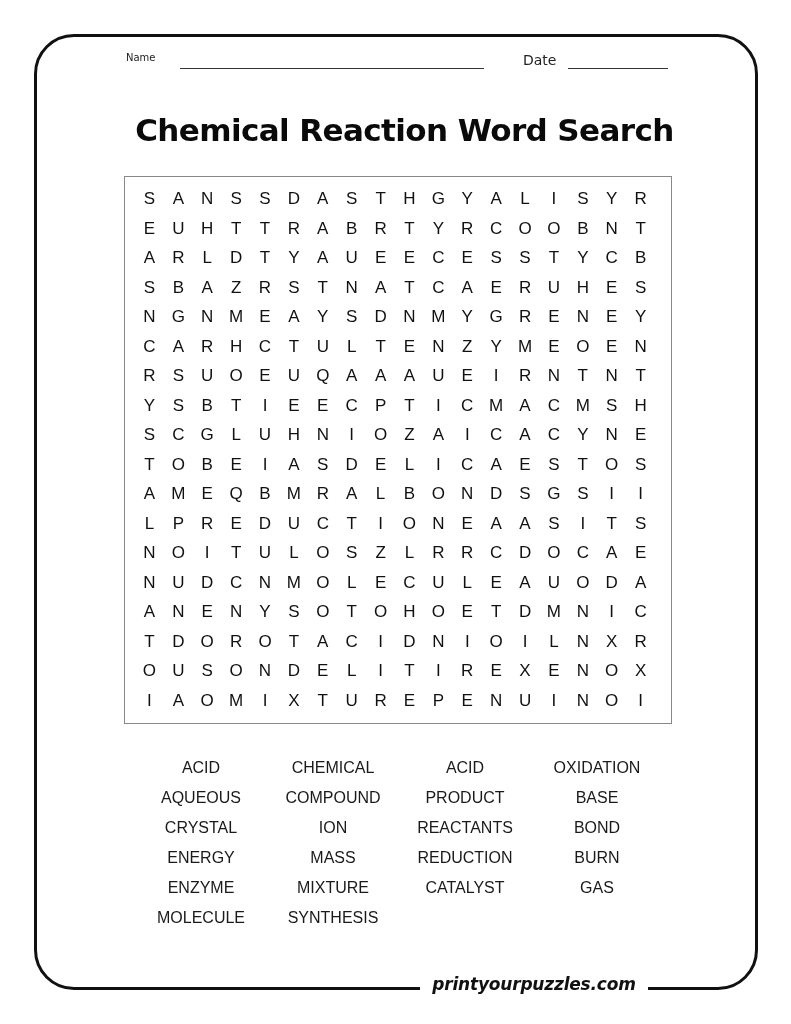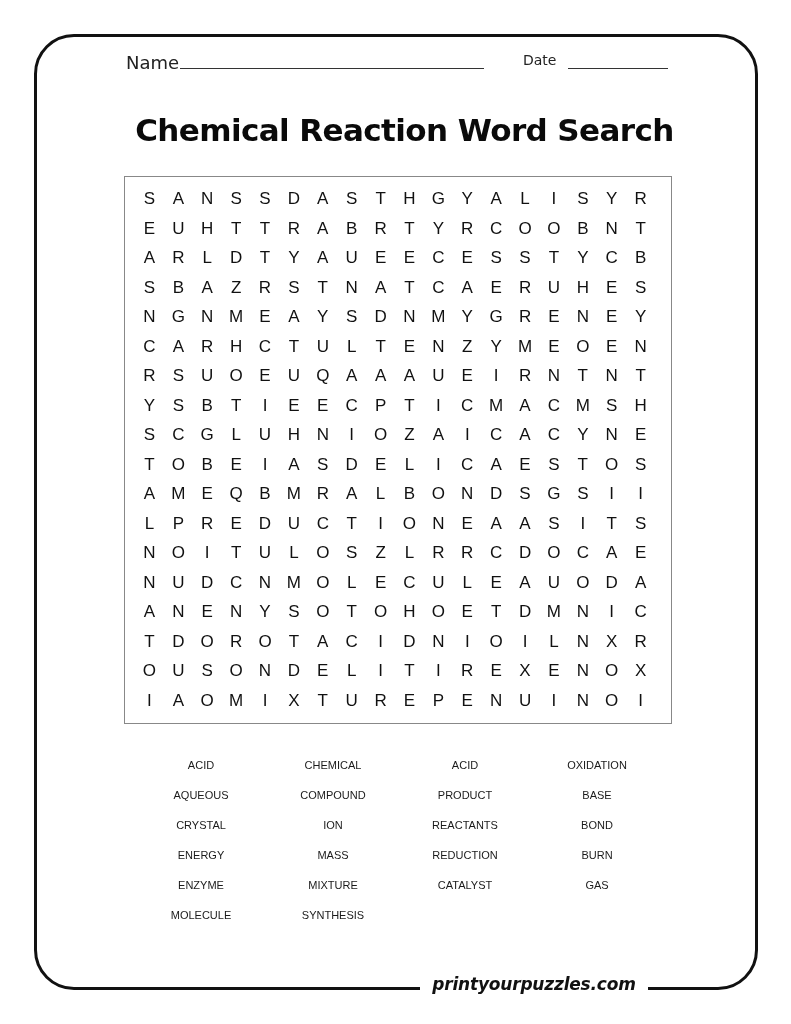--- a/index.html
+++ b/index.html
@@ -44,21 +44,21 @@
       font-size: 17px;
       color: #111;
       letter-spacing: -0.2px;
       font-style: italic;
     }
     .name-row {
       position: absolute;
       top: 52px;
       left: 126px;
       font-family: "DejaVu Sans", sans-serif;
-      font-size: 18px;
+      font-size: 10px;
       color: #222;
     }
     .name-line {
       position: absolute;
       left: 180px;
       top: 68px;
       width: 304px;
       border-bottom: 1.5px solid #333;
     }
     .date-row {
@@ -119,21 +119,21 @@
       left: 135px;
       top: 759px;
       width: 528px;
       display: grid;
       grid-template-columns: 132px 132px 132px 132px;
       grid-auto-rows: 30px;
     }
     .word {
       text-align: center;
       font-family: "Liberation Sans", sans-serif;
-      font-size: 11px;
+      font-size: 16px;
       color: #1a1a1a;
     }
   </style>
 </head>
 <body>
 
 <div class="frame"></div>
 <div class="footer-mask"></div>
 <div class="footer-text">printyourpuzzles.com</div>
 

